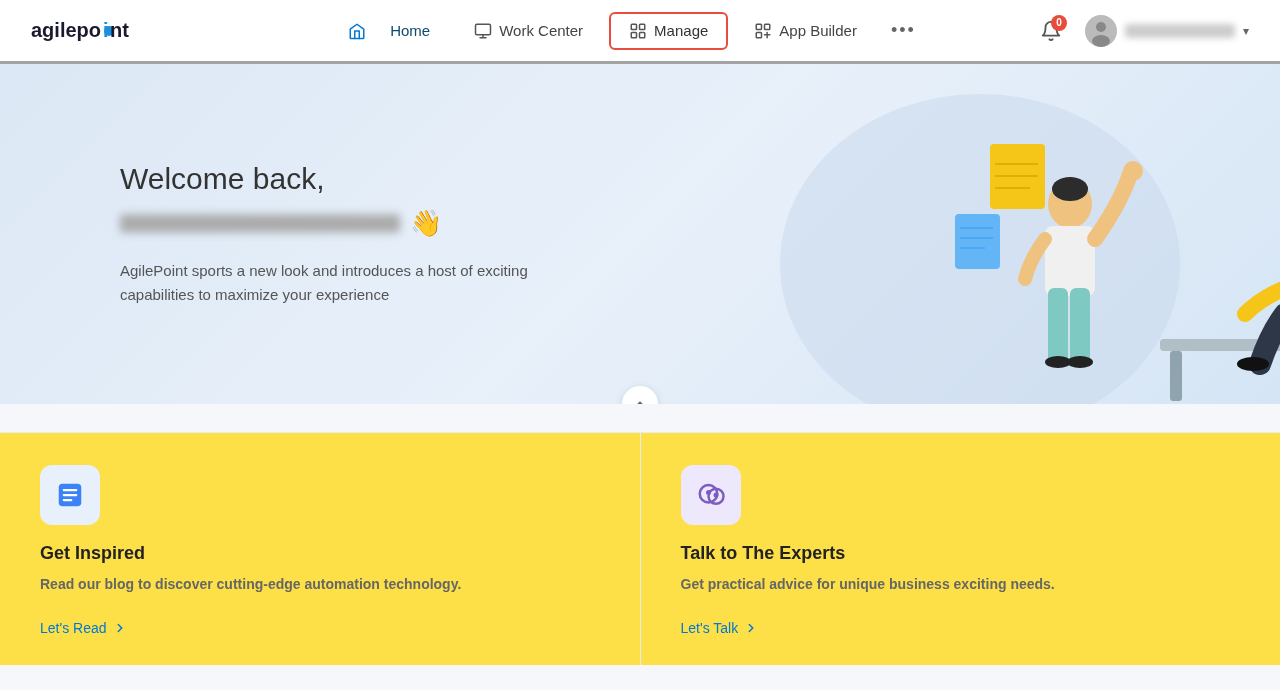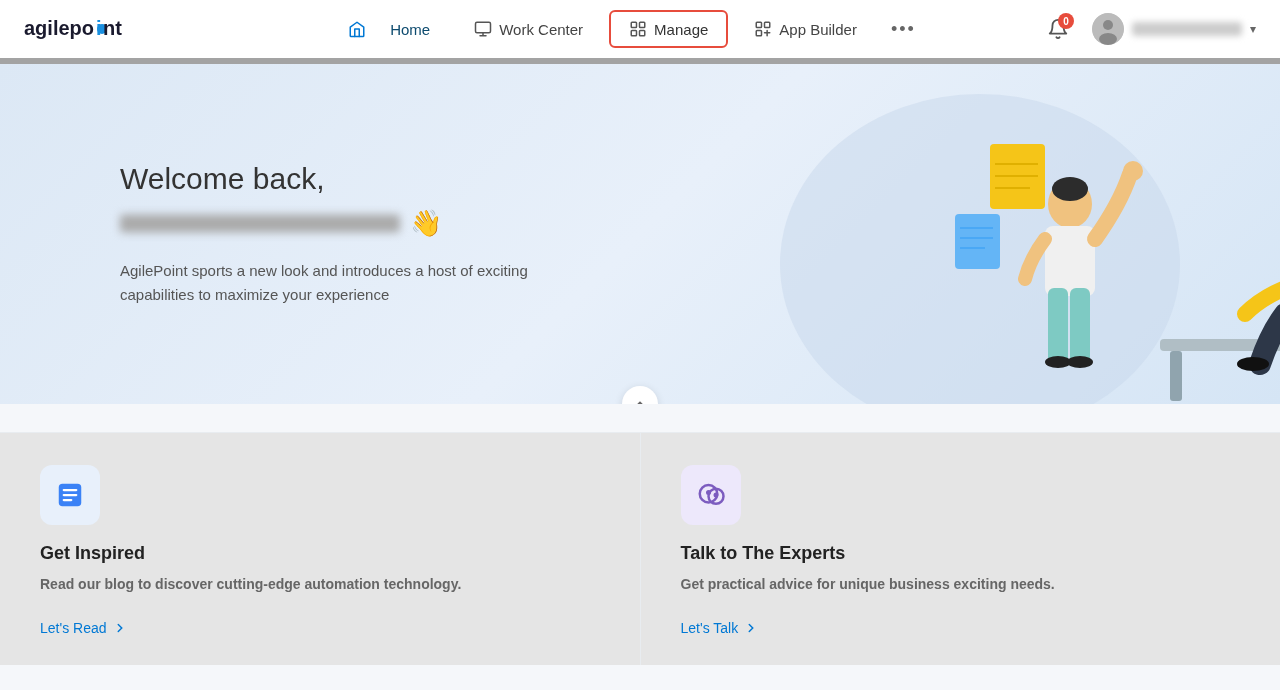--- a/index.html
+++ b/index.html
@@ -3,22 +3,22 @@
   <meta charset="utf-8">
   <style>
     * { margin: 0; padding: 0; box-sizing: border-box; }
     body { font-family: 'Segoe UI', Arial, sans-serif; background: #f5f7fa; width: 1280px; height: 690px; overflow: hidden; }
 
     
     .navbar {
       display: flex;
       background: #fff;
       height: 64px;
-      padding: 0 24px;
-      border-bottom: 6px solid #a3a3a3;
+      padding: 0 31px;
+      border-bottom: 3px solid #a3a3a3;
       position: relative;
       z-index: 10;
     }
     .logo {
       display: flex;
       align-items: center;
       margin-right: 60px;
     }
     .nav-items {
       display: flex;
@@ -183,21 +183,21 @@
       z-index: 5;
       color: #666;
       font-size: 14px;
     }
 
     
     .cards-section {
       display: flex;
       gap: 0;
       margin-top: 28px;
-      background: #e5e5e5;
+      background: #fde047;
     }
     .card {
       flex: 1;
       padding: 32px 40px 28px 40px;
       border-top: 1px solid #e8ecf0;
     }
     .card:first-child {
       border-right: 1px solid #e8ecf0;
     }
     .card-icon-wrap {

